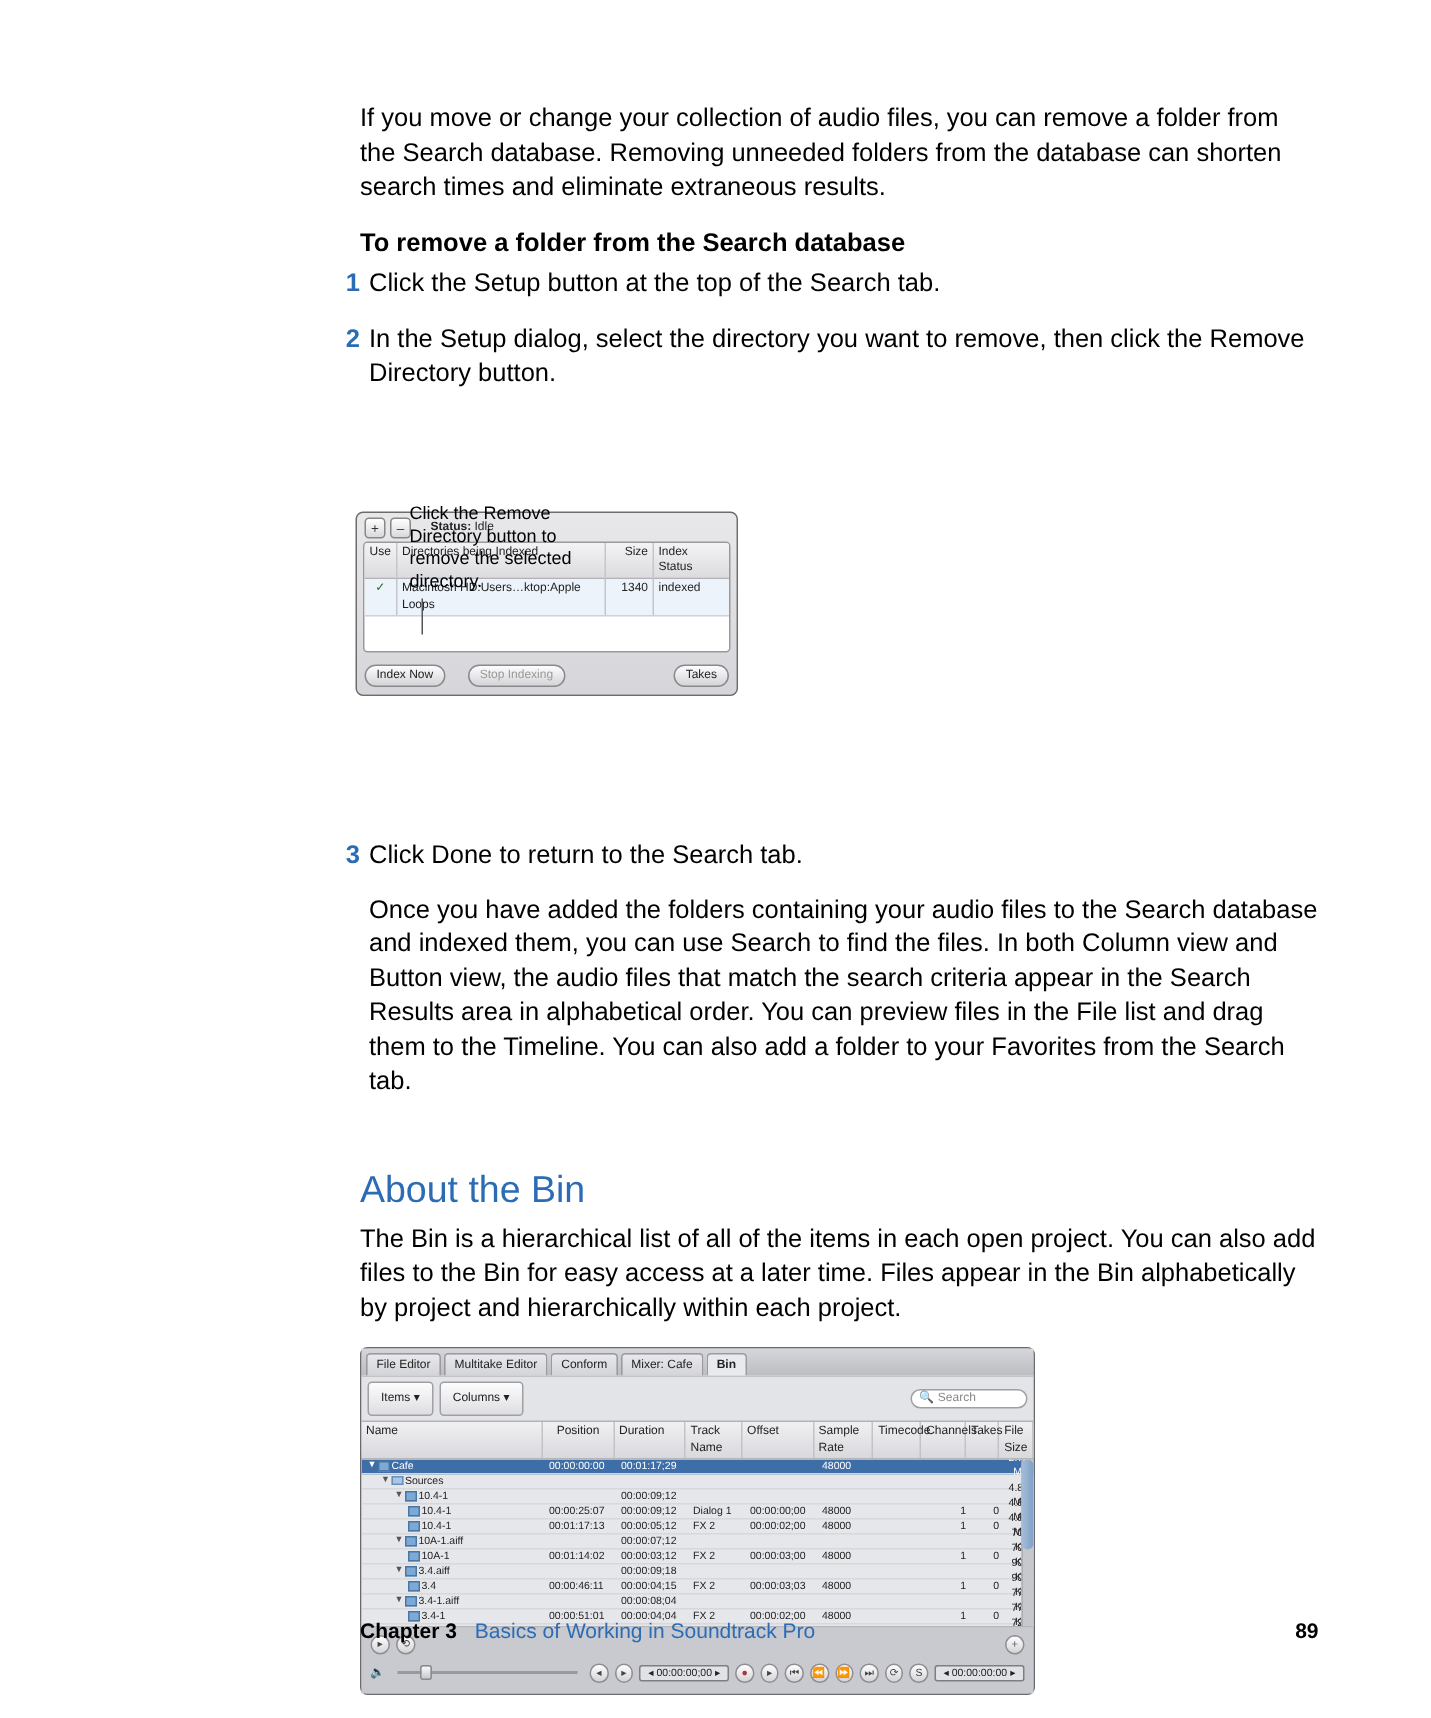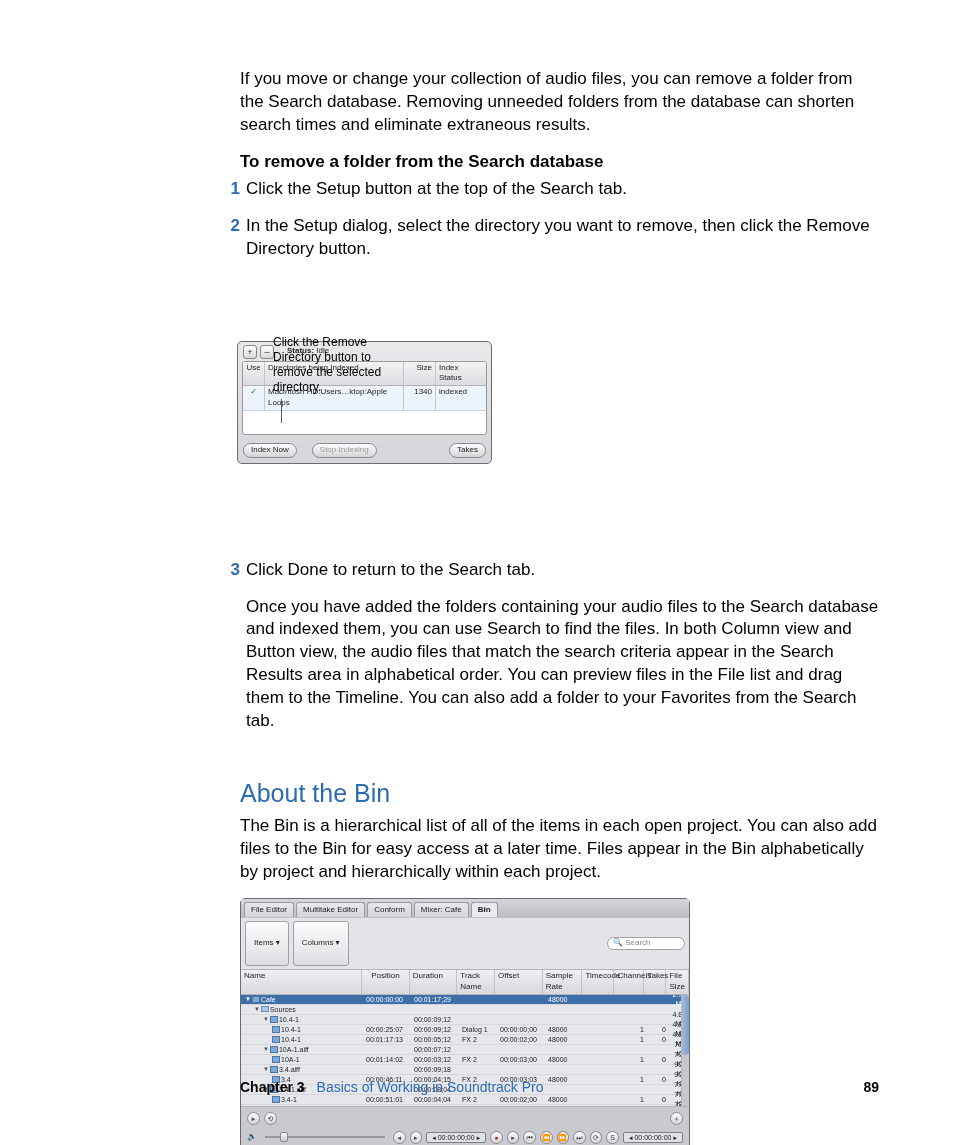--- a/index.html
+++ b/index.html
@@ -82,21 +82,21 @@
     width:450px; border:1px solid #6a6a6e; border-radius:5px;
     background:#cfd0d4; font-size:8px; color:#222; margin-top:6px;
   }
   .bin-tabs { display:flex; gap:2px; padding:3px 3px 0 3px; background:linear-gradient(#d6d7db,#bcbdc1);}
   .tab {
     padding:2px 6px; border:1px solid #9a9aa0; border-bottom:none;
     background:linear-gradient(#e9e9ed,#d3d4d8); border-radius:3px 3px 0 0; font-size:8px;
   }
   .tab.active{background:#e9eaee;font-weight:600;}
   .bin-bar { display:flex; align-items:center; padding:3px 4px; background:#e3e4e8; border-top:1px solid #c2c3c7; border-bottom:1px solid #b2b3b7; gap:4px;}
-  .drop{font-size:8px;padding:16px 8px;border:1px solid #a0a0a4;border-radius:3px;background:linear-gradient(#fcfcfd,#dedee2);}
+  .drop{font-size:8px;padding:5px 8px;border:1px solid #a0a0a4;border-radius:3px;background:linear-gradient(#fcfcfd,#dedee2);}
   .search{margin-left:auto;display:flex;align-items:center;border:1px solid #a0a0a4;border-radius:9px;background:#fff;padding:0 5px;width:78px;font-size:8px;color:#888;}
   .bin-head, .bin-row { display:flex; }
   .bin-head{background:linear-gradient(#f0f0f3,#d9d9dd);border-bottom:1px solid #b4b5b9;}
   .bin-head > div{border-right:1px solid #c2c3c7;padding:1px 3px;}
   .h-name{width:122px;} .h-pos{width:48px;text-align:center;} .h-dur{width:48px;} .h-trk{width:38px;} .h-off{width:48px;} .h-sr{width:40px;} .h-tc{width:32px;} .h-ch{width:30px;} .h-tk{width:22px;} .h-fs{flex:1;}
   .bin-body{background:#e6e7eb; height:112px; overflow:hidden; position:relative; border-bottom:1px solid #b4b5b9;}
   .bin-row{font-size:7px;border-bottom:1px solid #d7d8dc;height:10px;align-items:center;}
   .bin-row.sel{background:#3d6ea8;color:#fff;}
   .bin-row > div{padding:0 3px;}
   .r-name{width:122px;display:flex;align-items:center;gap:1px;}

